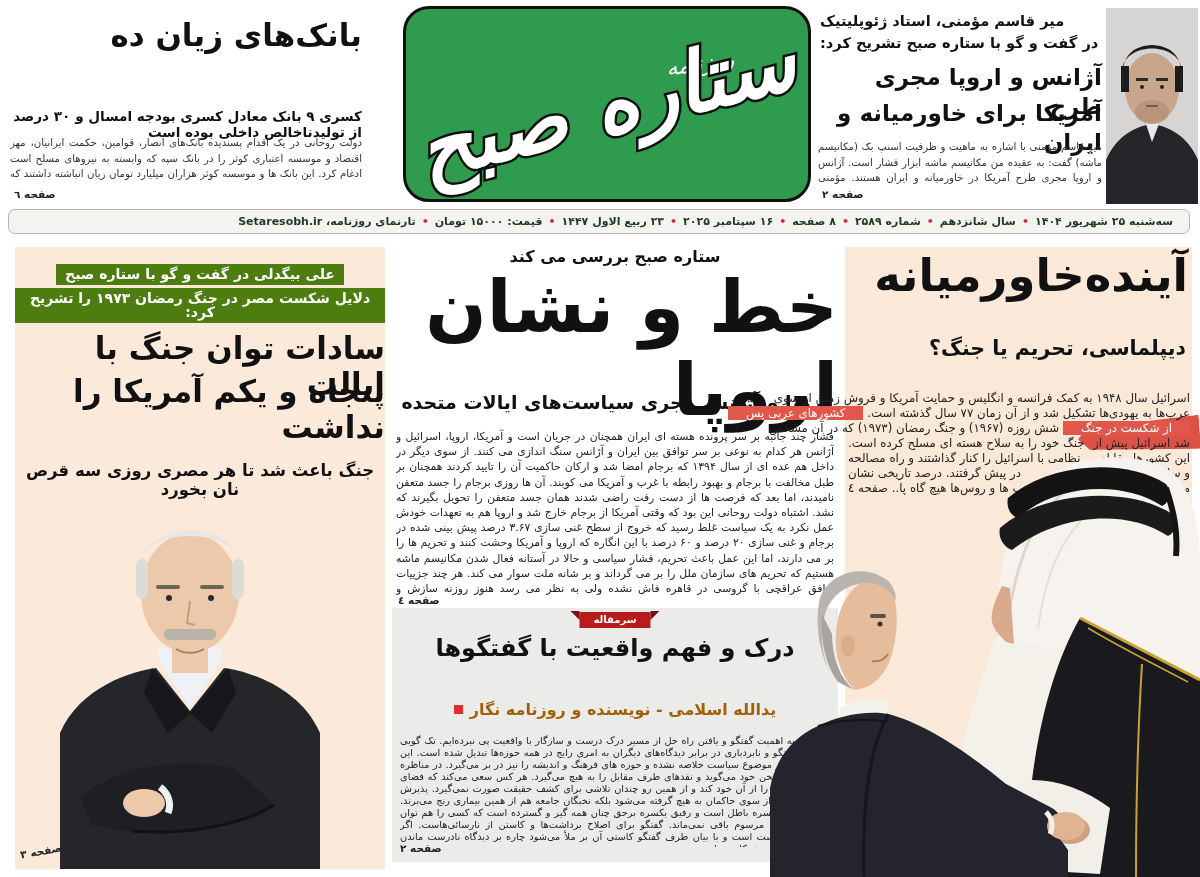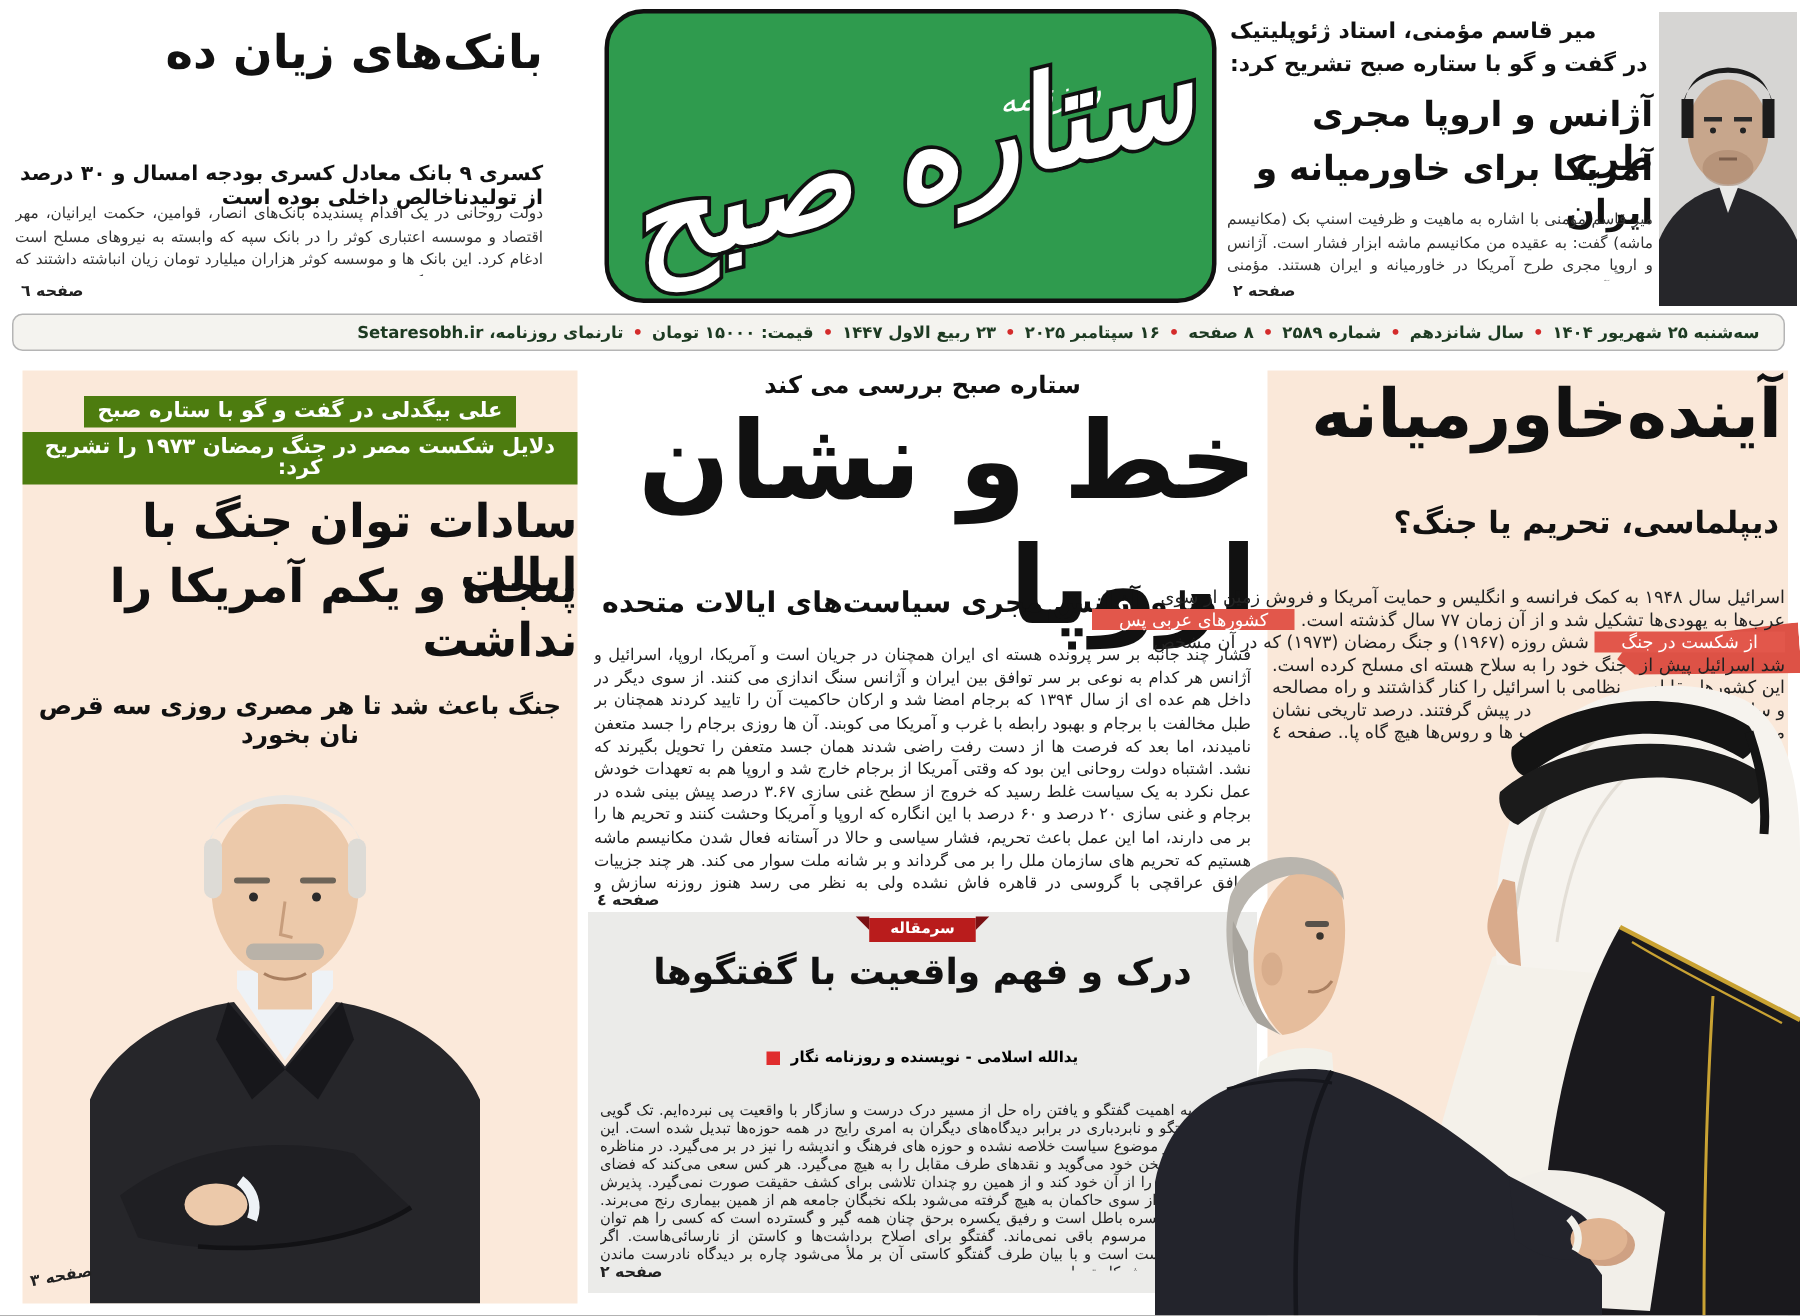--- a/index.html
+++ b/index.html
@@ -43,21 +43,21 @@
   
   .ed-box{left:392px;top:608px;width:446px;height:254px;background:#ebebe9;}
   .ribbon{position:absolute;left:50%;top:4px;transform:translateX(-50%);background:#b91c1c;color:#fff;
           font-size:10px;font-weight:bold;padding:2px 14px 3px;white-space:nowrap;}
   .ribbon::before,.ribbon::after{content:"";position:absolute;top:-1px;border-style:solid;}
   .ribbon::before{right:-9px;border-width:9px 9px 0 0;border-color:#7a1013 transparent transparent transparent;}
   .ribbon::after{left:-9px;border-width:9px 0 0 9px;border-color:#7a1013 transparent transparent transparent;}
   .ed-title{position:absolute;left:0;top:26px;width:100%;text-align:center;font-size:24px;font-weight:bold;letter-spacing:-.5px;}
   .ed-byline{position:absolute;left:0;top:92px;width:100%;display:flex;direction:ltr;justify-content:center;align-items:center;gap:7px;}
   .ed-byline .sq{width:9px;height:9px;background:#e02d2d;flex:0 0 auto;}
-  .ed-byline .txt{direction:rtl;font-size:10px;font-weight:bold;color:#000000;}
+  .ed-byline .txt{direction:rtl;font-size:16px;font-weight:bold;color:#a16207;}
   .ed-body{position:absolute;right:10px;left:8px;top:127px;height:112px;font-size:9.8px;line-height:12px;color:#222;overflow:hidden;}
   .ed-page{position:absolute;left:8px;bottom:8px;}
   
   .r-h{left:848px;top:249px;width:340px;font-size:45px;font-weight:bold;letter-spacing:-1px;}
   .r-sub{left:848px;top:336px;width:338px;text-align:right;font-size:20.5px;font-weight:bold;padding-right:2px;}
   .r-body{left:848px;top:391px;width:342px;font-size:11.8px;line-height:15px;color:#222;z-index:2;}
   .r-line{height:15px;white-space:nowrap;overflow:visible;}
   .r-split{display:flex;justify-content:space-between;}
   .hl{background:#e2574b;color:#fff;padding:0 18px;}
   .flash{left:1078px;top:419px;width:122px;height:34px;background:#dd5246;transform:rotate(-4deg);

